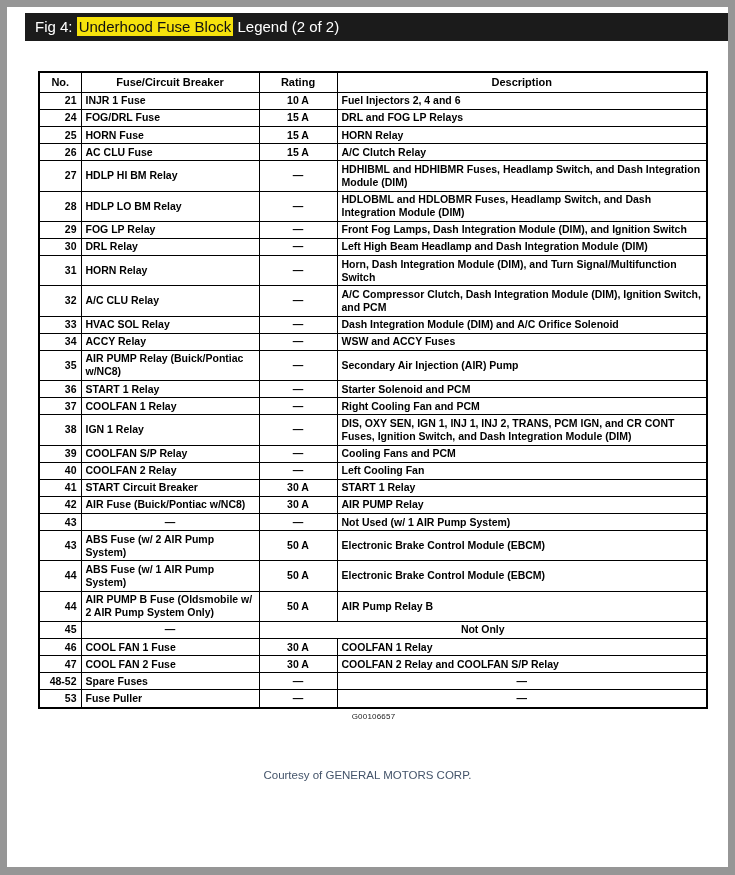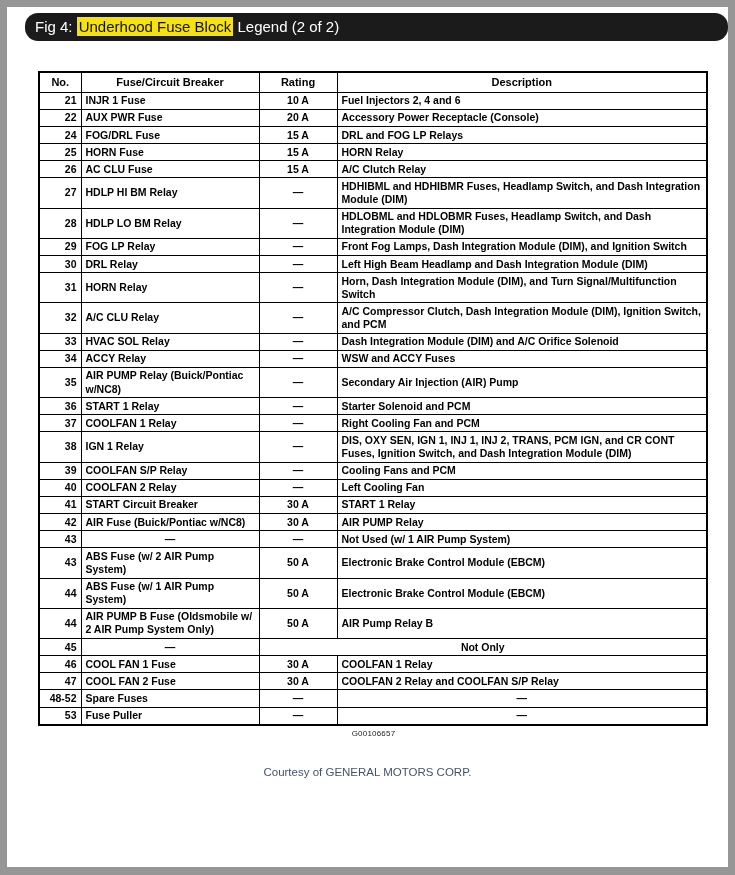--- a/index.html
+++ b/index.html
@@ -17,21 +17,20 @@
   }
   .header-bar {
     margin: 6px 0 0 18px;
     background: #1b1b1b;
     height: 28px;
     line-height: 28px;
     padding-left: 10px;
     font-size: 15px;
     color: #ffffff;
     white-space: nowrap;
-    border-radius: 13px;
   }
   .header-bar .title-part { white-space: pre; }
   .header-bar .hl {
     background: #f6e20c;
     color: #111111;
     padding: 1px 2px;
   }
   .table-wrap { margin: 30px 20px 0 31px; }
   table.fuse {
     border-collapse: collapse;
@@ -59,21 +58,21 @@
   .col-desc { text-align: left; }
   .center { text-align: center; }
   .figure-id {
     margin: 3px 0 0 1px;
     font-size: 8px;
     letter-spacing: 0.2px;
     color: #222222;
     text-align: center;
   }
   .courtesy {
-    margin-top: 28px;
+    margin-top: 48px;
     text-align: center;
     font-size: 11.5px;
     color: #44546a;
   }
 </style>
 </head>
 <body>
 
 <div class="page">
 
@@ -92,26 +91,20 @@
         </tr>
       </thead>
       <tbody>
           <tr>
             <td class="col-no">21</td>
             <td class="col-fuse">INJR 1 Fuse</td>
             <td class="col-rating">10 A</td>
             <td class="col-desc">Fuel Injectors 2, 4 and 6</td>
           </tr>
           <tr>
-            <td class="col-no">22</td>
-            <td class="col-fuse">AUX PWR Fuse</td>
-            <td class="col-rating">20 A</td>
-            <td class="col-desc">Accessory Power Receptacle (Console)</td>
-          </tr>
-          <tr>
             <td class="col-no">24</td>
             <td class="col-fuse">FOG/DRL Fuse</td>
             <td class="col-rating">15 A</td>
             <td class="col-desc">DRL and FOG LP Relays</td>
           </tr>
           <tr>
             <td class="col-no">25</td>
             <td class="col-fuse">HORN Fuse</td>
             <td class="col-rating">15 A</td>
             <td class="col-desc">HORN Relay</td>

